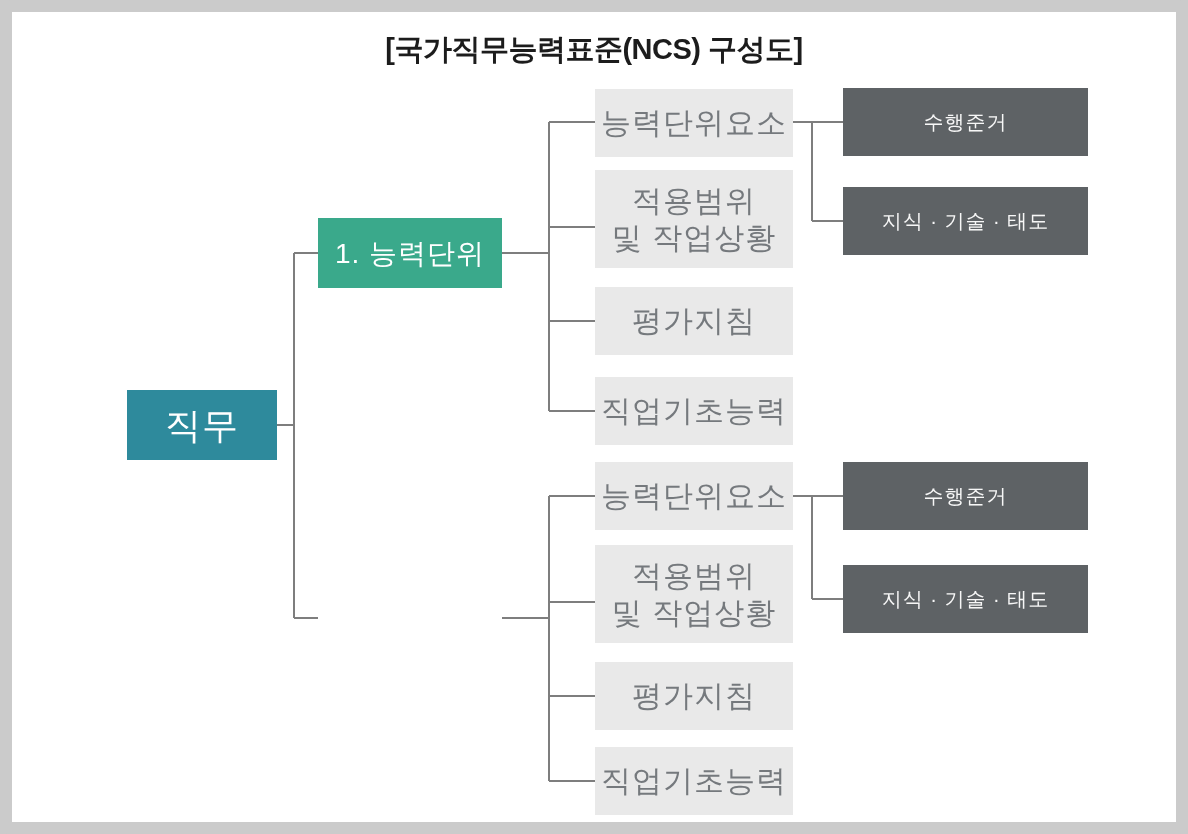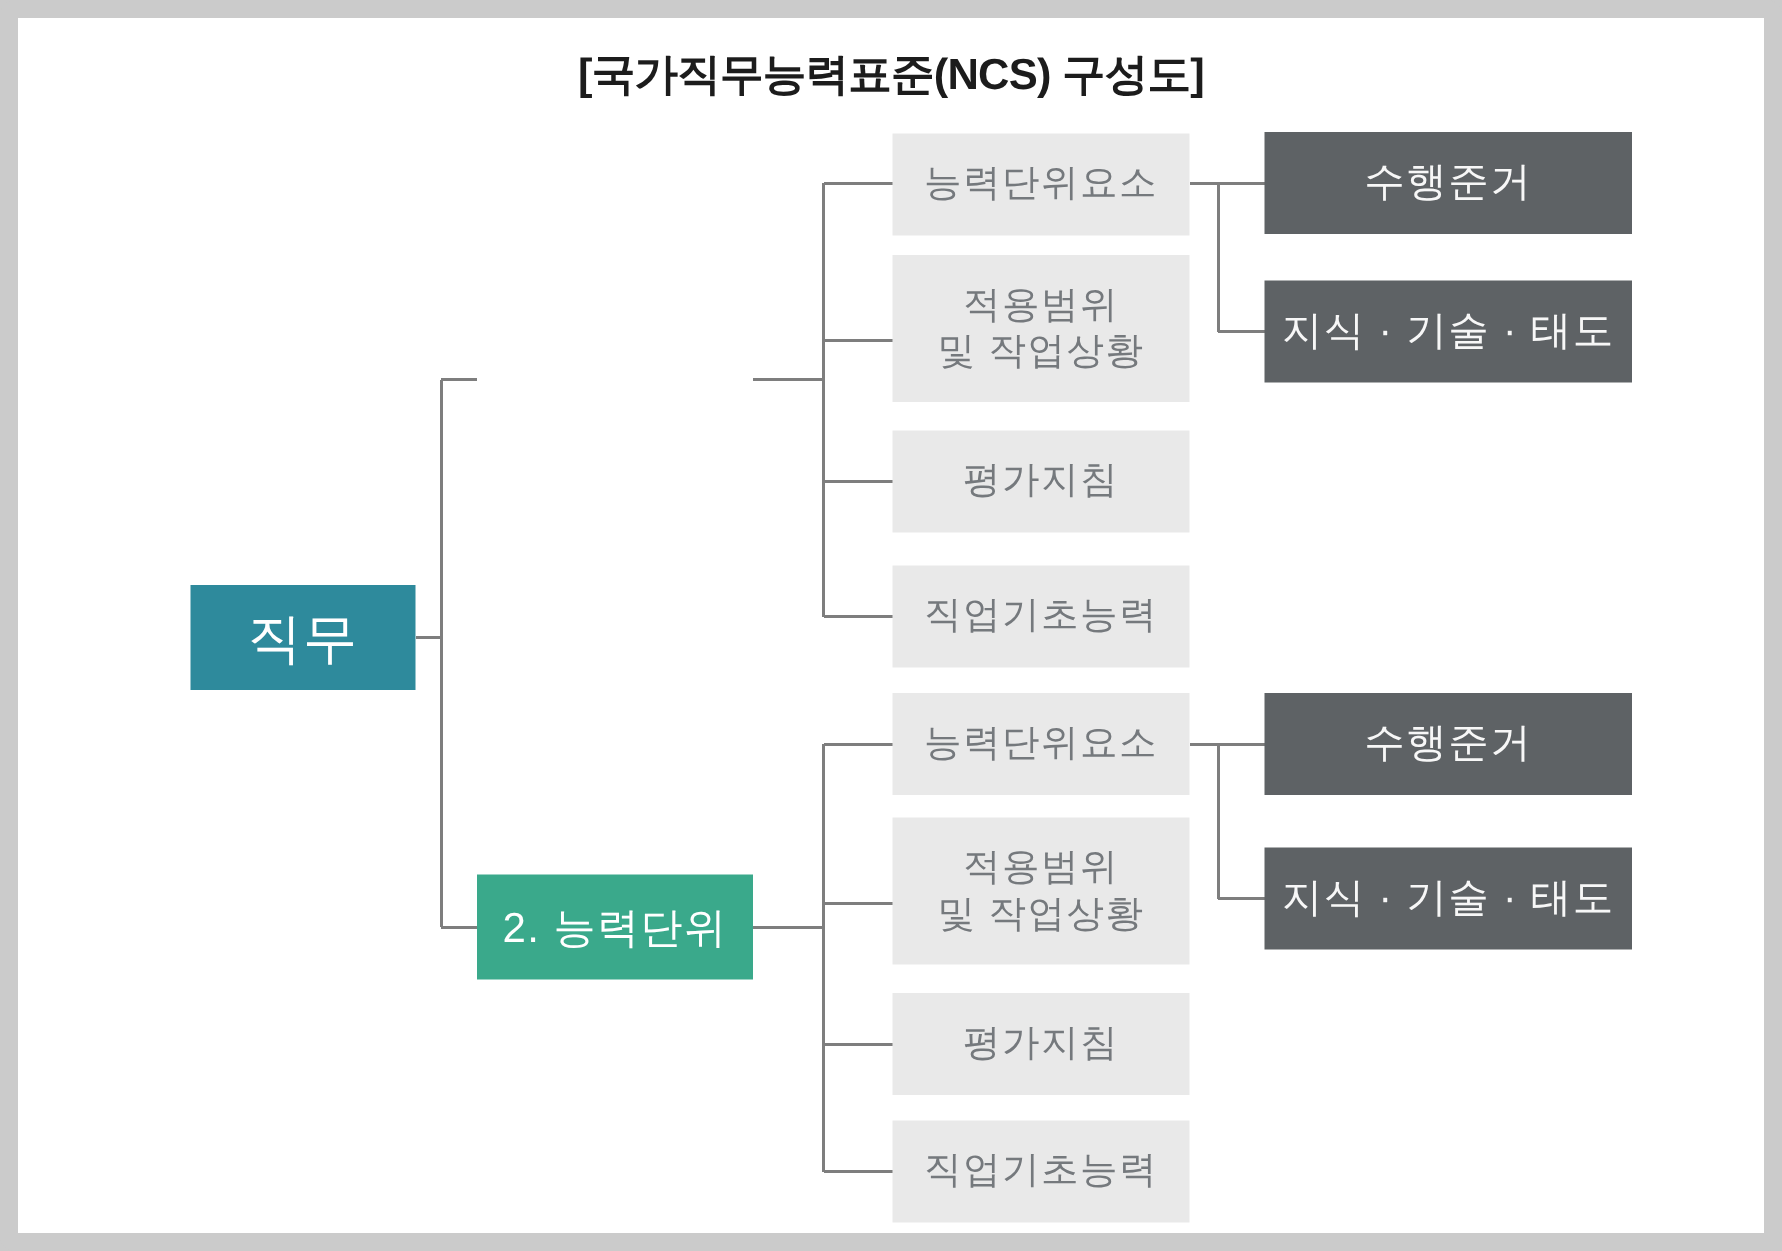--- a/index.html
+++ b/index.html
@@ -32,42 +32,42 @@
   .node{
     position:absolute;
     display:flex;align-items:center;justify-content:center;
     text-align:center;
     white-space:pre-line;
     line-height:1.25;
     letter-spacing:1px;
   }
   .node.job{background:var(--job-bg);color:#ffffff;font-size:36px;}
   .node.unit{background:var(--unit-bg);color:#ffffff;font-size:28px;}
-  .node.detail{background:var(--detail-bg);color:var(--detail-text);font-size:25px;}
-  .node.leaf{background:var(--leaf-bg);color:var(--leaf-text);font-size:27px;}
+  .node.detail{background:var(--detail-bg);color:var(--detail-text);font-size:30px;}
+  .node.leaf{background:var(--leaf-bg);color:var(--leaf-text);font-size:20px;}
 </style>
 </head>
 <body>
 
 <div class="stage">
   <div class="panel">
     <div class="title">[국가직무능력표준(NCS) 구성도]</div>
   </div>
 
   <svg class="wires" viewBox="0 0 1188 834">
     <path d="M277,425 H294 M294,253 V618 M294,253 H318 M294,618 H318"></path>
     <path d="M502,253 H549 M549,122 V411 M549,122 H595 M549,227 H595 M549,321 H595 M549,411 H595"></path>
     <path d="M793,122 H843 M812,122 V221 M812,221 H843"></path>
     <path d="M502,618 H549 M549,496 V781 M549,496 H595 M549,602 H595 M549,696 H595 M549,781 H595"></path>
     <path d="M793,496 H843 M812,496 V599 M812,599 H843"></path>
   </svg>
 
   <div class="node job" style="left:127px;top:390px;width:150px;height:70px">직무</div>
 
-  <div class="node unit" style="left:318px;top:583px;width:184px;height:70px">2. 능력단위</div>
+  <div class="node unit" style="left:318px;top:218px;width:184px;height:70px">1. 능력단위</div>
 
   <div class="node detail" style="left:595px;top:89px;width:198px;height:68px">능력단위요소</div>
   <div class="node detail" style="left:595px;top:170px;width:198px;height:98px">적용범위
 및 작업상황</div>
   <div class="node detail" style="left:595px;top:287px;width:198px;height:68px">평가지침</div>
   <div class="node detail" style="left:595px;top:377px;width:198px;height:68px">직업기초능력</div>
 
   <div class="node leaf" style="left:843px;top:88px;width:245px;height:68px">수행준거</div>
   <div class="node leaf" style="left:843px;top:187px;width:245px;height:68px">지식 · 기술 · 태도</div>
 

